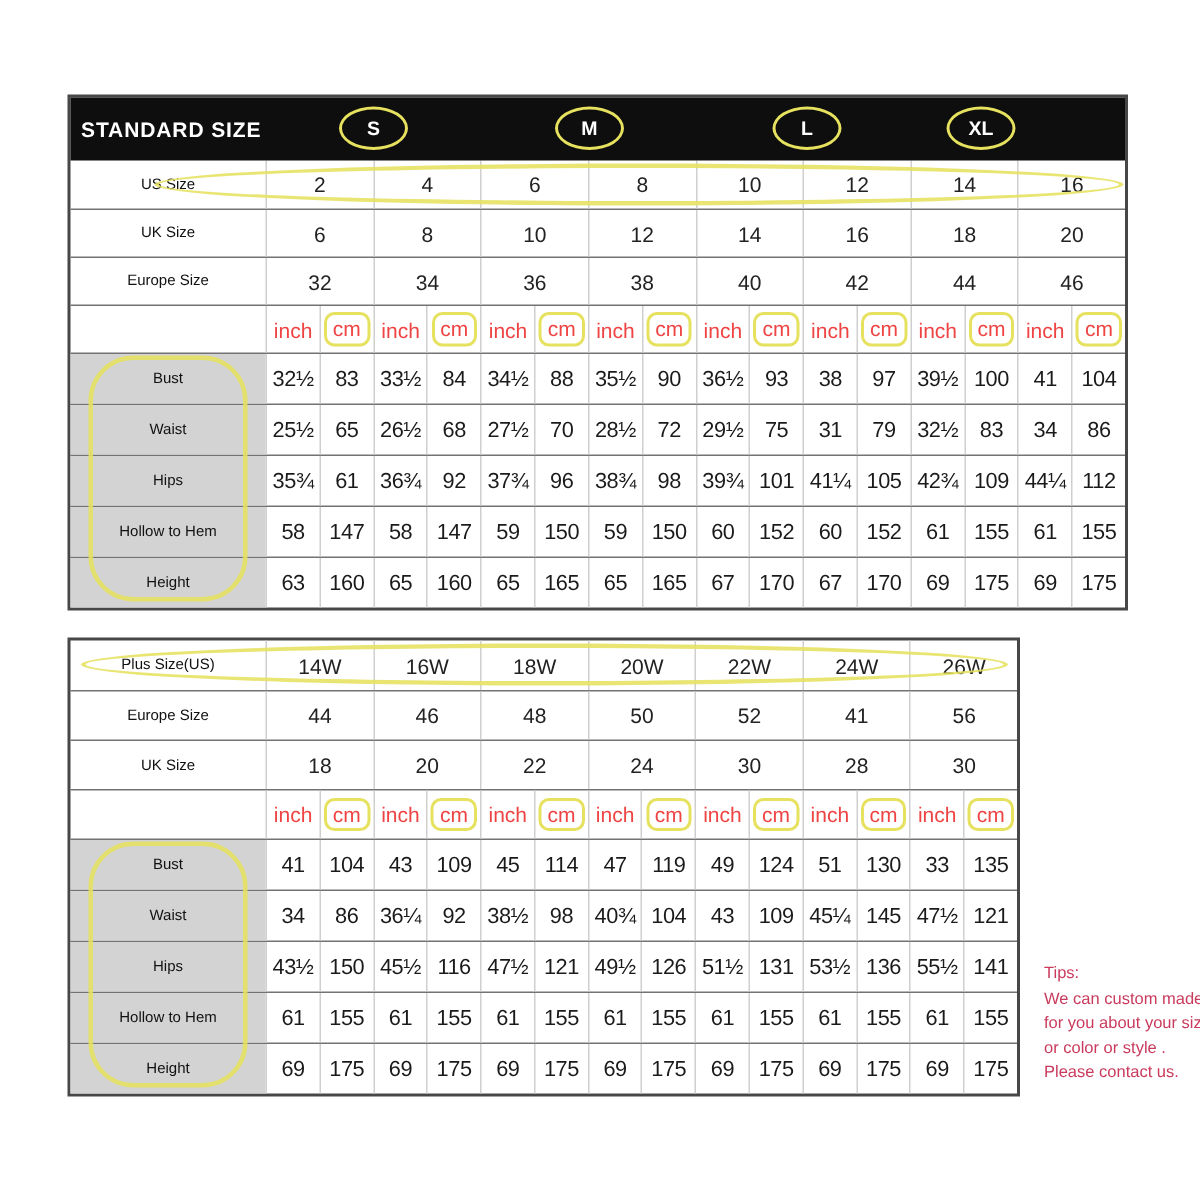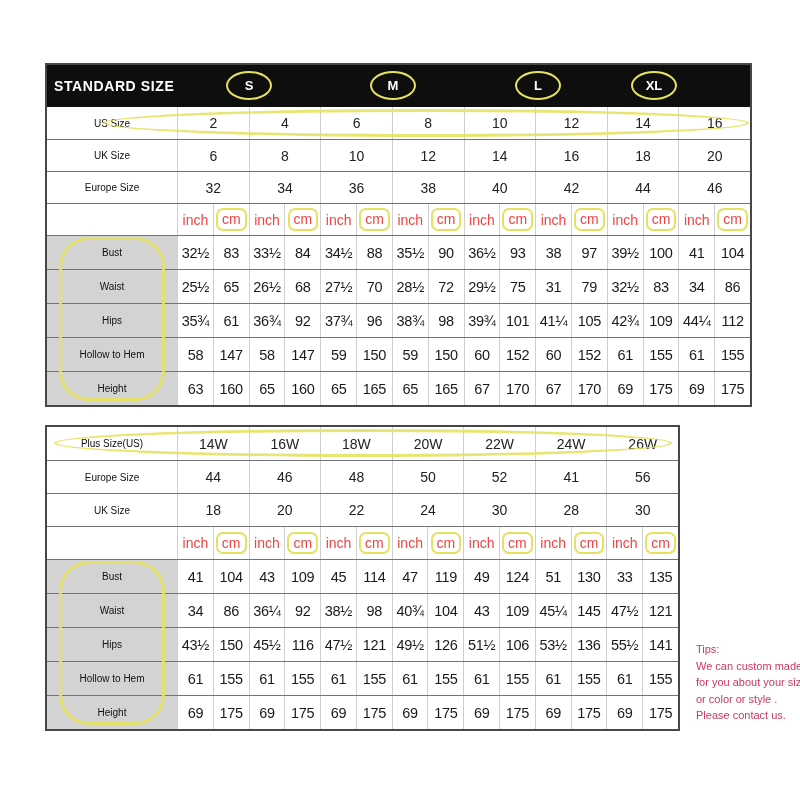--- a/index.html
+++ b/index.html
@@ -327,21 +327,21 @@
         <div class="label-cell gray">Hips</div>
         <div class="cell mval">43½</div>
         <div class="cell mval">150</div>
         <div class="cell mval">45½</div>
         <div class="cell mval">116</div>
         <div class="cell mval">47½</div>
         <div class="cell mval">121</div>
         <div class="cell mval">49½</div>
         <div class="cell mval">126</div>
         <div class="cell mval">51½</div>
-        <div class="cell mval">106</div>
+        <div class="cell mval">131</div>
         <div class="cell mval">53½</div>
         <div class="cell mval">136</div>
         <div class="cell mval">55½</div>
         <div class="cell mval">141</div>
       </div>
       <div class="trow meas">
         <div class="label-cell gray">Hollow to Hem</div>
         <div class="cell mval">61</div>
         <div class="cell mval">155</div>
         <div class="cell mval">61</div>

